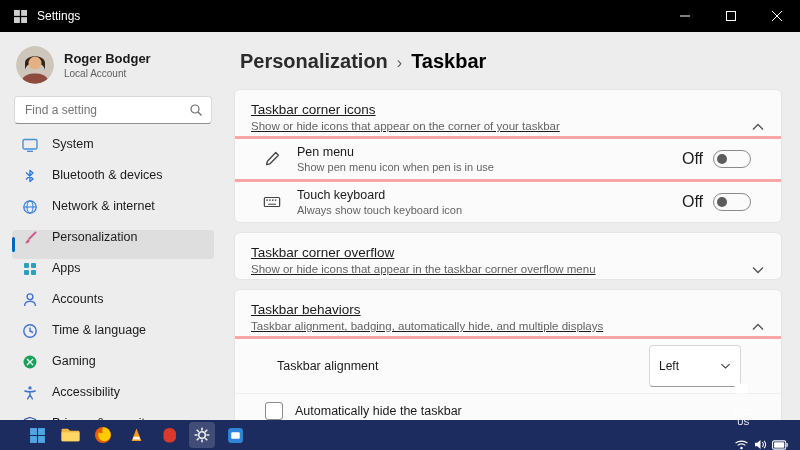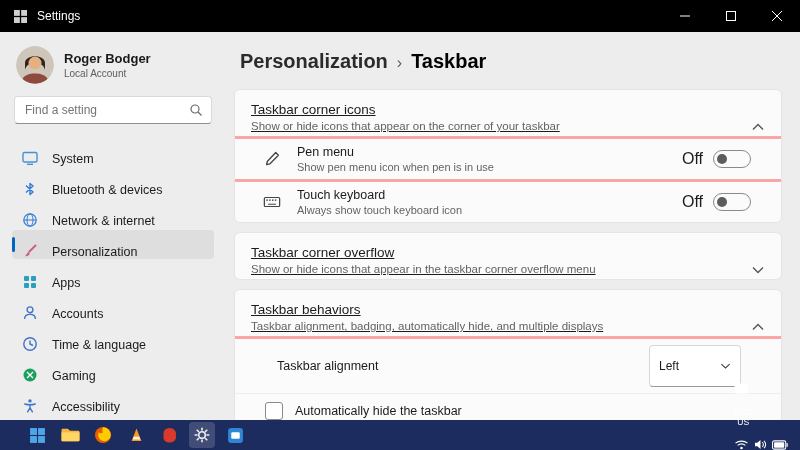--- a/index.html
+++ b/index.html
@@ -37,21 +37,21 @@
   .searchbox input {
     width:100%; height:28px; border:1px solid #d9d9d9; border-bottom-color:#8f8f8f;
     border-radius:4px; background:#fff; padding:0 30px 0 10px; font-size:12px;
     font-family:"Liberation Sans", sans-serif; color:#333; outline:none;
   }
   .searchbox input::placeholder { color:#757575; }
   .searchbox .s-ic { position:absolute; right:9px; top:7px; }
 
   .nav { display:flex; flex-direction:column; }
   .nav-item {
-    display:flex; align-items:flex-end; gap:14px; height:29px; padding:0 10px;
+    display:flex; align-items:flex-start; gap:14px; height:29px; padding:0 10px;
     border-radius:4px; position:relative; cursor:default; margin:1px 0; font-size:12.5px;
   }
   .nav-item.selected { background:#dedede; }
   .nav-item.selected::before {
     content:""; position:absolute; left:0; top:7px; bottom:7px; width:3px;
     border-radius:2px; background:var(--accent,#0067c0);
   }
   .nav-item .ni { width:16px; height:16px; flex:none; display:flex; }
 
   

